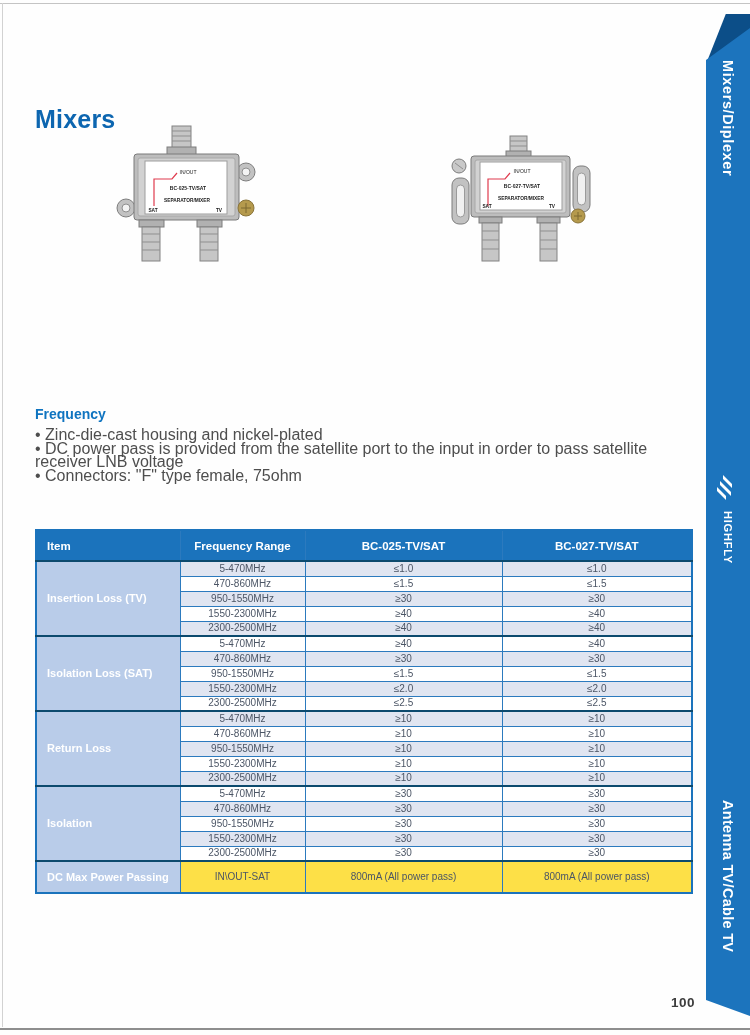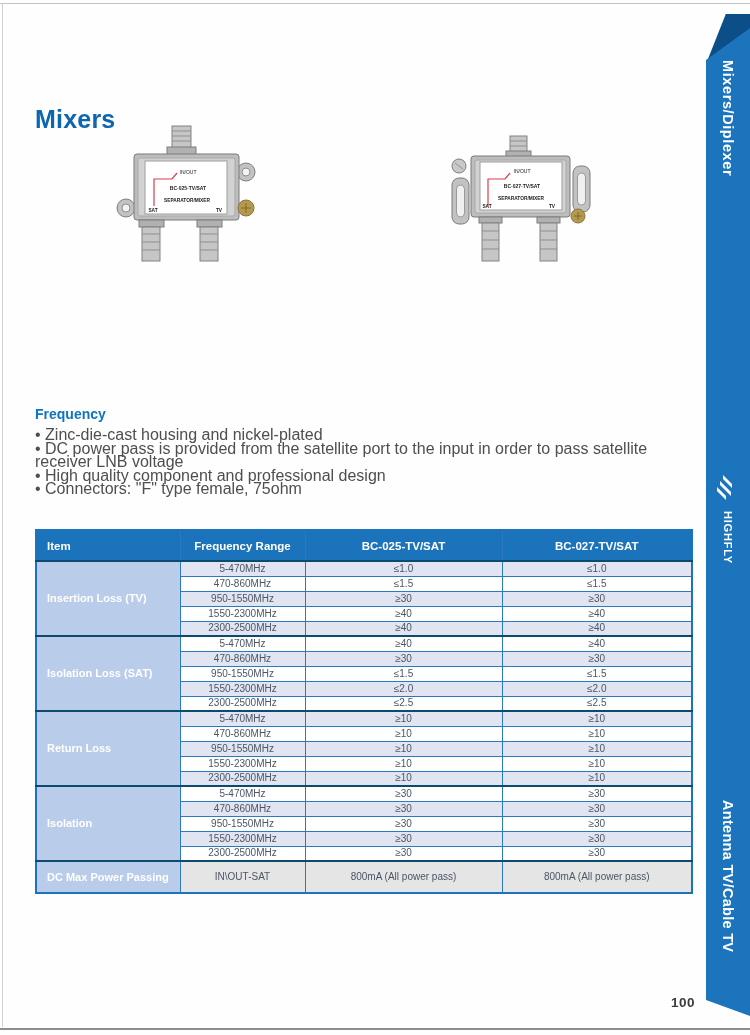--- a/index.html
+++ b/index.html
@@ -61,21 +61,21 @@
   .spec-table tbody tr { height:15px; }
   .spec-table tbody td { font-size:10px; color:#4b5565; text-align:center; line-height:1; }
   .spec-table td.group-cell {
     background:#b9cce9; color:#ffffff; font-weight:bold; font-size:11px;
     text-align:left; padding-left:10px; border-top:2px solid #1b73bc;
   }
   .spec-table tr.row-odd  td.data { background:#e0e5f1; }
   .spec-table tr.row-even td.data { background:#ffffff; }
   .spec-table tr.group-start td { border-top:2px solid #0c4a6e; }
   .spec-table tr.dc-row { height:32px; }
-  .spec-table tr.dc-row td.data { background:#e5e5e5; }
+  .spec-table tr.dc-row td.data { background:#fde047; }
 
   .page-number {
     position:absolute; left:671px; top:995px;
     font-size:13.5px; font-weight:bold; color:#3d3d3d; letter-spacing:0.5px;
   }
 
   svg text { font-family:"Liberation Sans", sans-serif; }
 </style>
 </head>
 <body>
@@ -182,21 +182,20 @@
     <text x="71" y="72" font-size="4.8" font-weight="bold" text-anchor="middle" fill="#1b1b1b">SEPARATOR/MIXER</text>
     <text x="37" y="80" font-size="4.8" font-weight="bold" text-anchor="middle" fill="#1b1b1b">SAT</text>
     <text x="102" y="80" font-size="4.8" font-weight="bold" text-anchor="middle" fill="#1b1b1b">TV</text>
   </svg>
 
   <div class="features">
     <div class="section-head">Frequency</div>
     <ul id="features-list">
         <li>Zinc-die-cast housing and nickel-plated</li>
         <li>DC power pass is provided from the satellite port to the input in order to pass satellite receiver LNB voltage</li>
-        <li>High quality component and professional design</li>
         <li>Connectors: "F" type female, 75ohm</li>
       </ul>
   </div>
 
   <div class="specs">
     <table class="spec-table" id="spec-table">
       <colgroup>
         <col style="width:144px">
           <col style="width:125px">
           <col style="width:197px">

